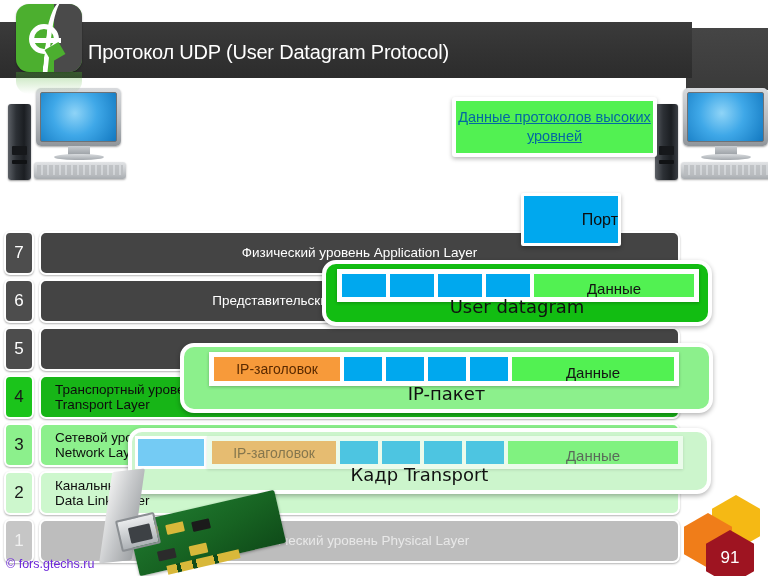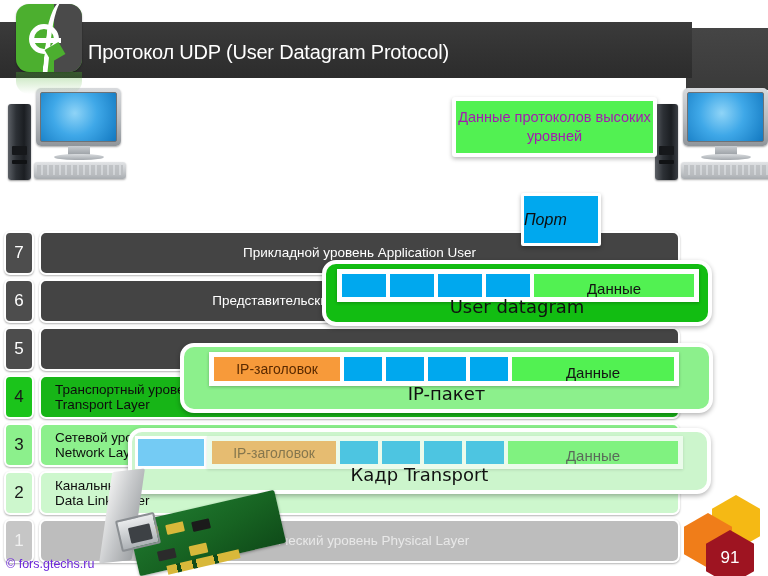--- a/index.html
+++ b/index.html
@@ -147,36 +147,36 @@
   
   .databox {
     position:absolute;
     left:452px; top:97px; width:205px; height:60px;
     background:#52f152;
     border:4px solid #ffffff;
     border-radius:3px;
     box-shadow: 0 2px 4px rgba(0,0,0,.28);
     display:flex; align-items:center; justify-content:center;
     text-align:center;
-    color:#a21caf; font-size:14.5px; line-height:19px;
+    color:#0369a1; font-size:14.5px; line-height:19px;
     z-index:20;
+    text-decoration:underline;
   }
 
   
   .portbox{
     position:absolute;
-    left:521px; top:193px; width:80px; height:53px;
+    left:521px; top:193px; width:100px; height:53px;
     background:#00a8ee;
     border:3px solid #ffffff;
     border-radius:2px;
     box-shadow: 0 2px 4px rgba(0,0,0,.3);
-    display:flex; align-items:center; justify-content:flex-start;
+    display:flex; align-items:center; justify-content:flex-end;
     color:#0d0d0d; font-size:16px;
     z-index:22;
-    font-style:italic;
   }
 
   
   .stack { position:absolute; left:4px; top:231px; width:676px; z-index:8; }
   .osi-row{
     position:relative;
     height:44px;
     margin-bottom:4px;
     display:flex;
     align-items:stretch;
@@ -361,21 +361,21 @@
   </div>
 
   <div class="portbox">
     <span>Порт</span>
   </div>
 
   <div class="stack" id="osi-stack">
       <div class="osi-row">
         <div class="osi-num dark">7</div>
         <div class="osi-bar darkn center">
-          <div style="white-space: pre-line;">Прикладной уровень Application User</div>
+          <div style="white-space: pre-line;">Физический уровень Application Layer</div>
         </div>
       </div>
       <div class="osi-row">
         <div class="osi-num dark">6</div>
         <div class="osi-bar darkn center">
           <div style="white-space: pre-line;">Представительский уровень Presentation Layer</div>
         </div>
       </div>
       <div class="osi-row">
         <div class="osi-num dark">5</div>

